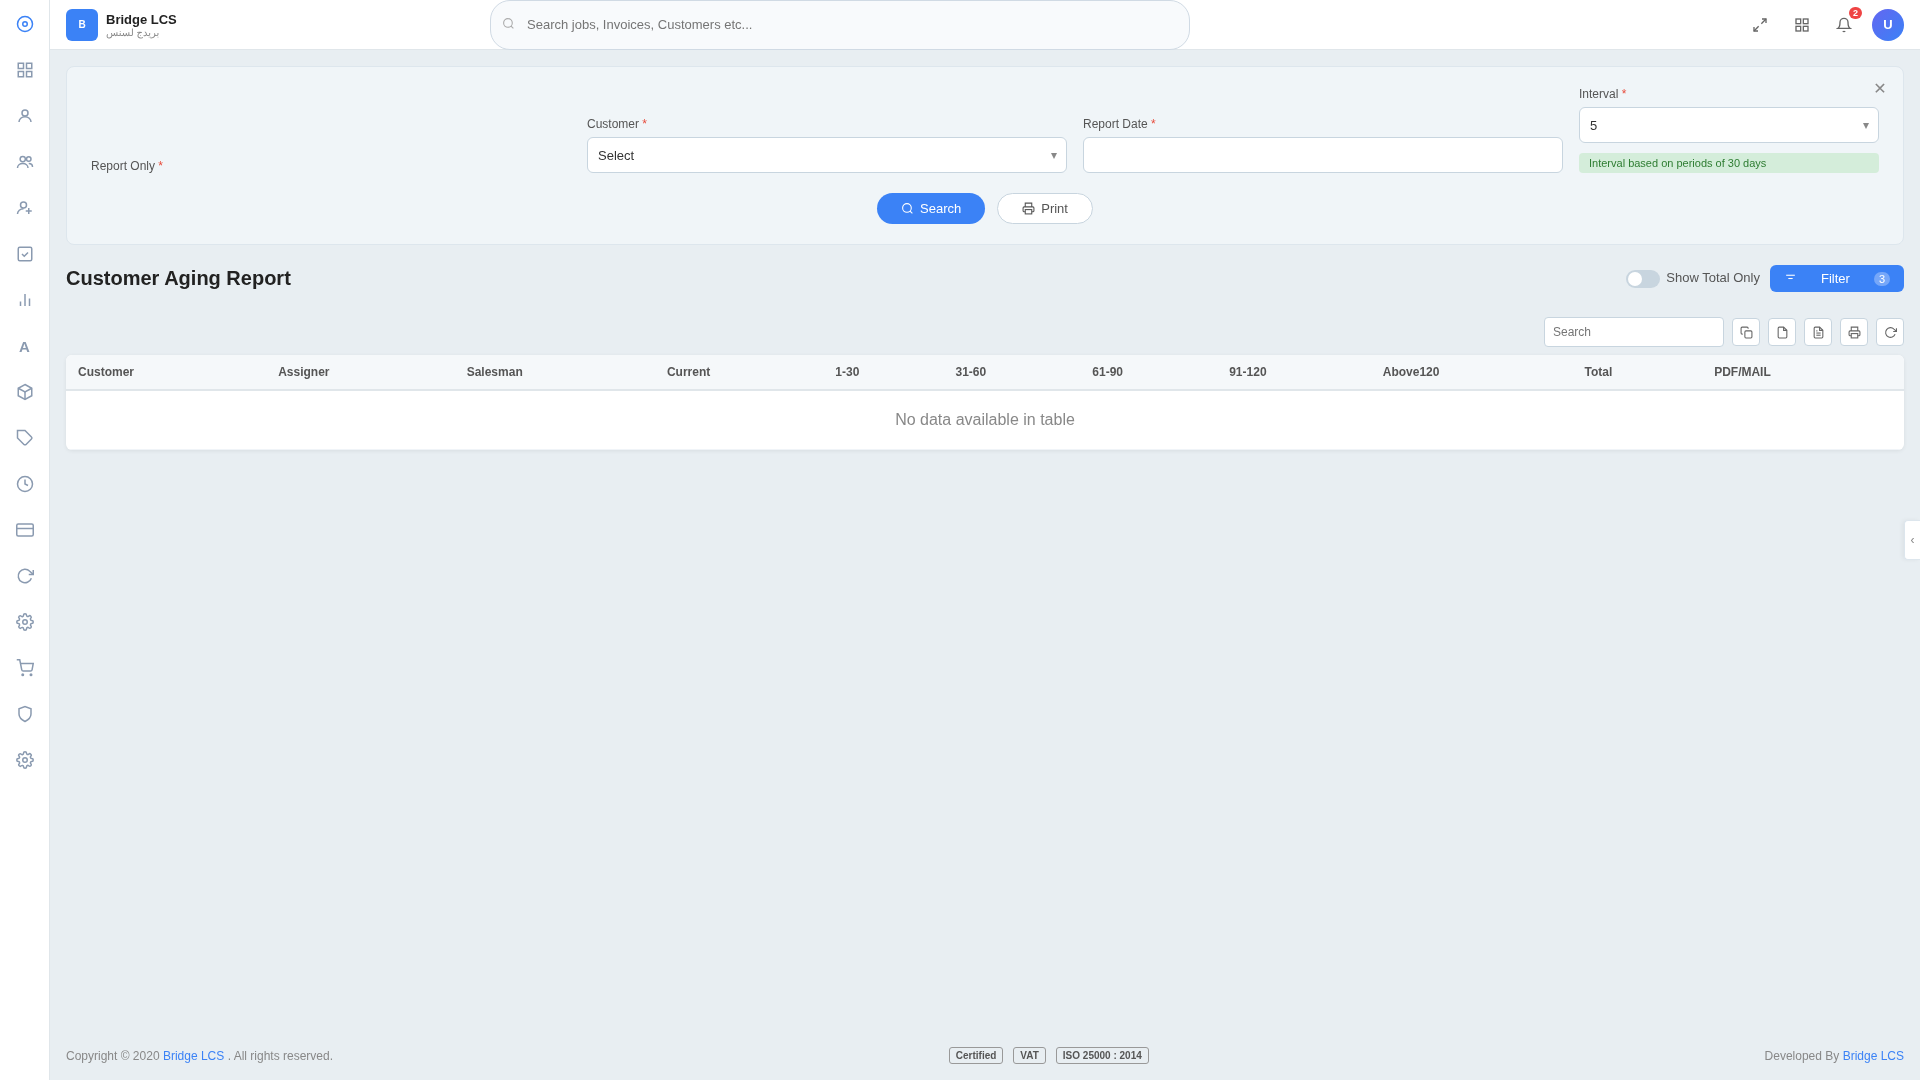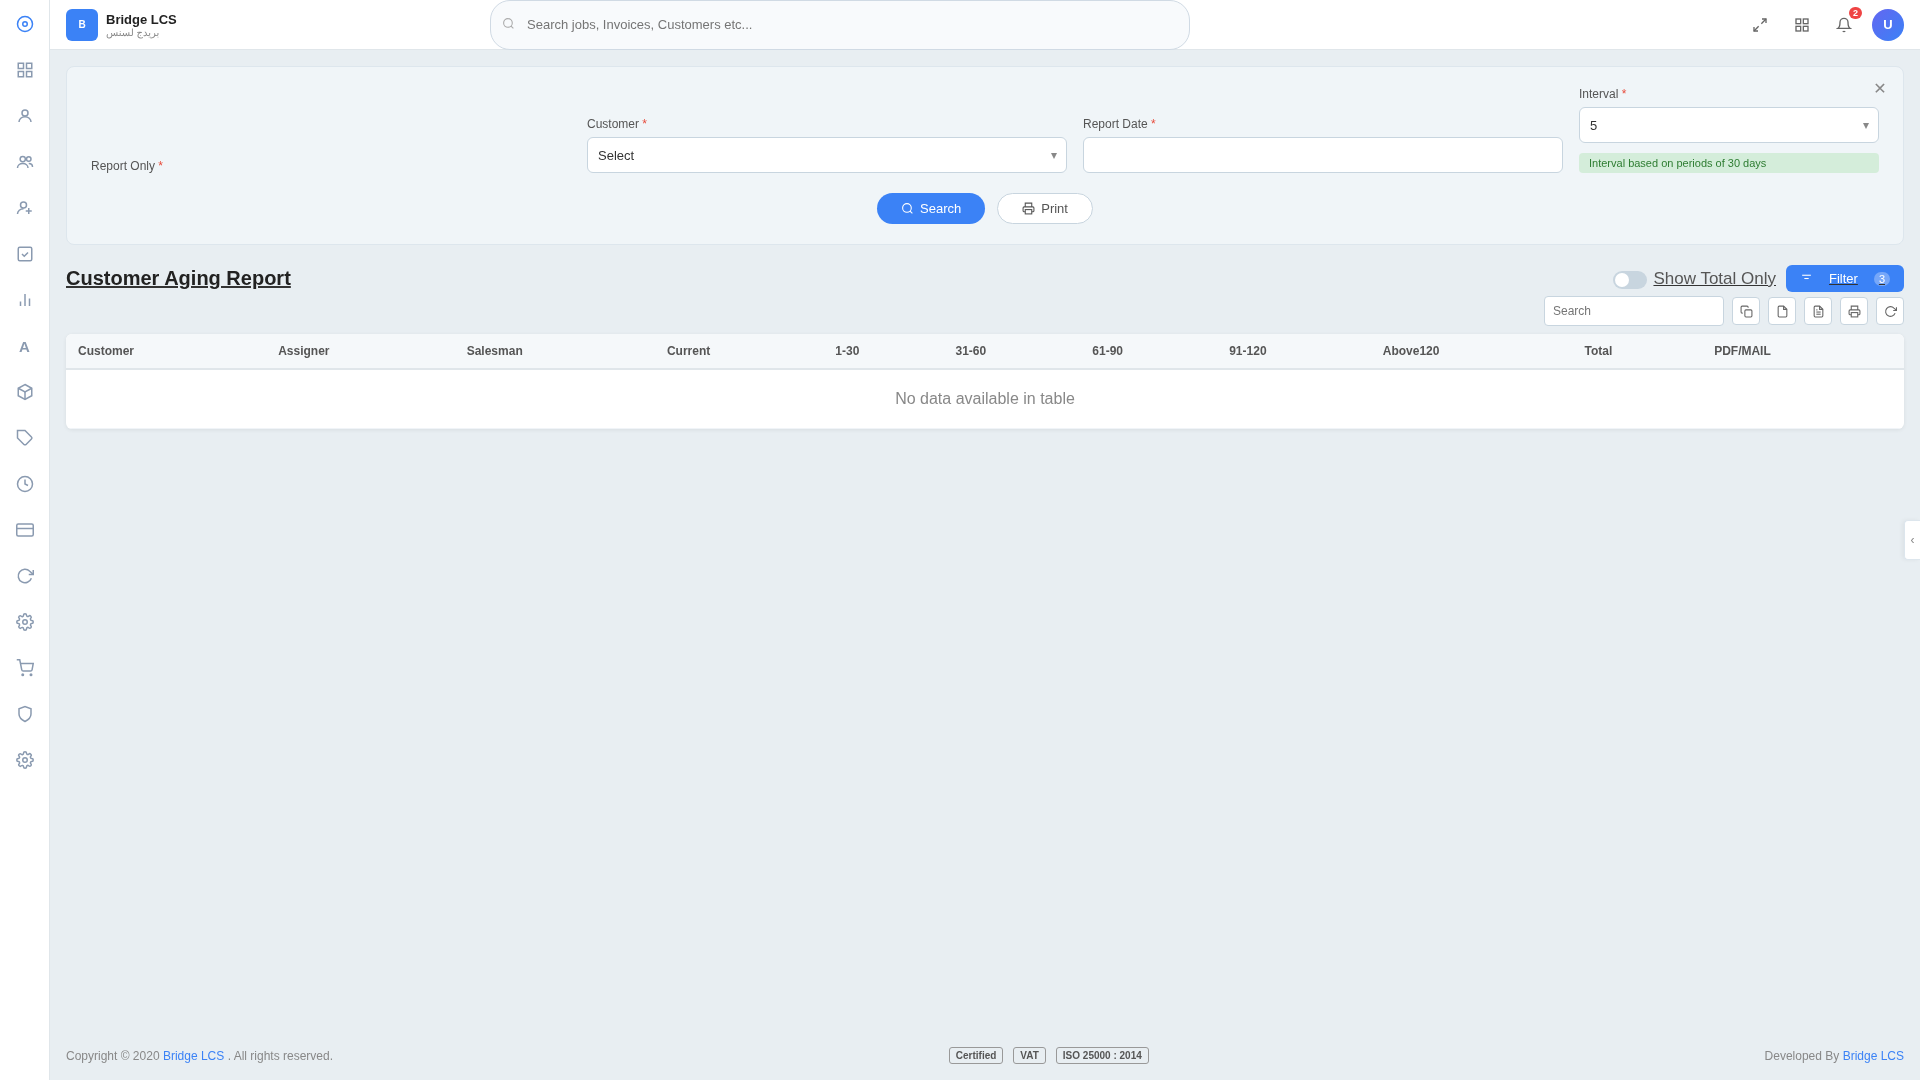--- a/index.html
+++ b/index.html
@@ -261,38 +261,37 @@
     }
 
     
     .report-section {
       background: transparent;
     }
     .report-header {
       display: flex;
       align-items: center;
       justify-content: space-between;
-      margin-bottom: 4px;
-      text-decoration: underline;
+      margin-bottom: 25px;
     }
     .report-title {
       font-size: 20px;
       font-weight: 700;
       color: #222;
     }
     .report-controls {
       display: flex;
       align-items: center;
       gap: 10px;
     }
     .show-total-label {
       display: flex;
-      align-items: flex-end;
+      align-items: flex-start;
       gap: 6px;
-      font-size: 17px;
+      font-size: 13px;
       color: #555;
     }
     .toggle-switch {
       width: 34px;
       height: 18px;
       background: #c8d5df;
       border-radius: 9px;
       position: relative;
       cursor: pointer;
     }
@@ -310,21 +309,21 @@
     .btn-filter {
       background: #3b82f6;
       color: #fff;
       border: none;
       border-radius: 6px;
       padding: 6px 14px;
       font-size: 13px;
       cursor: pointer;
       display: flex;
       align-items: center;
-      gap: 16px;
+      gap: 24px;
     }
 
     
     .table-toolbar {
       display: flex;
       align-items: center;
       justify-content: flex-end;
       gap: 8px;
       margin-bottom: 8px;
     }

